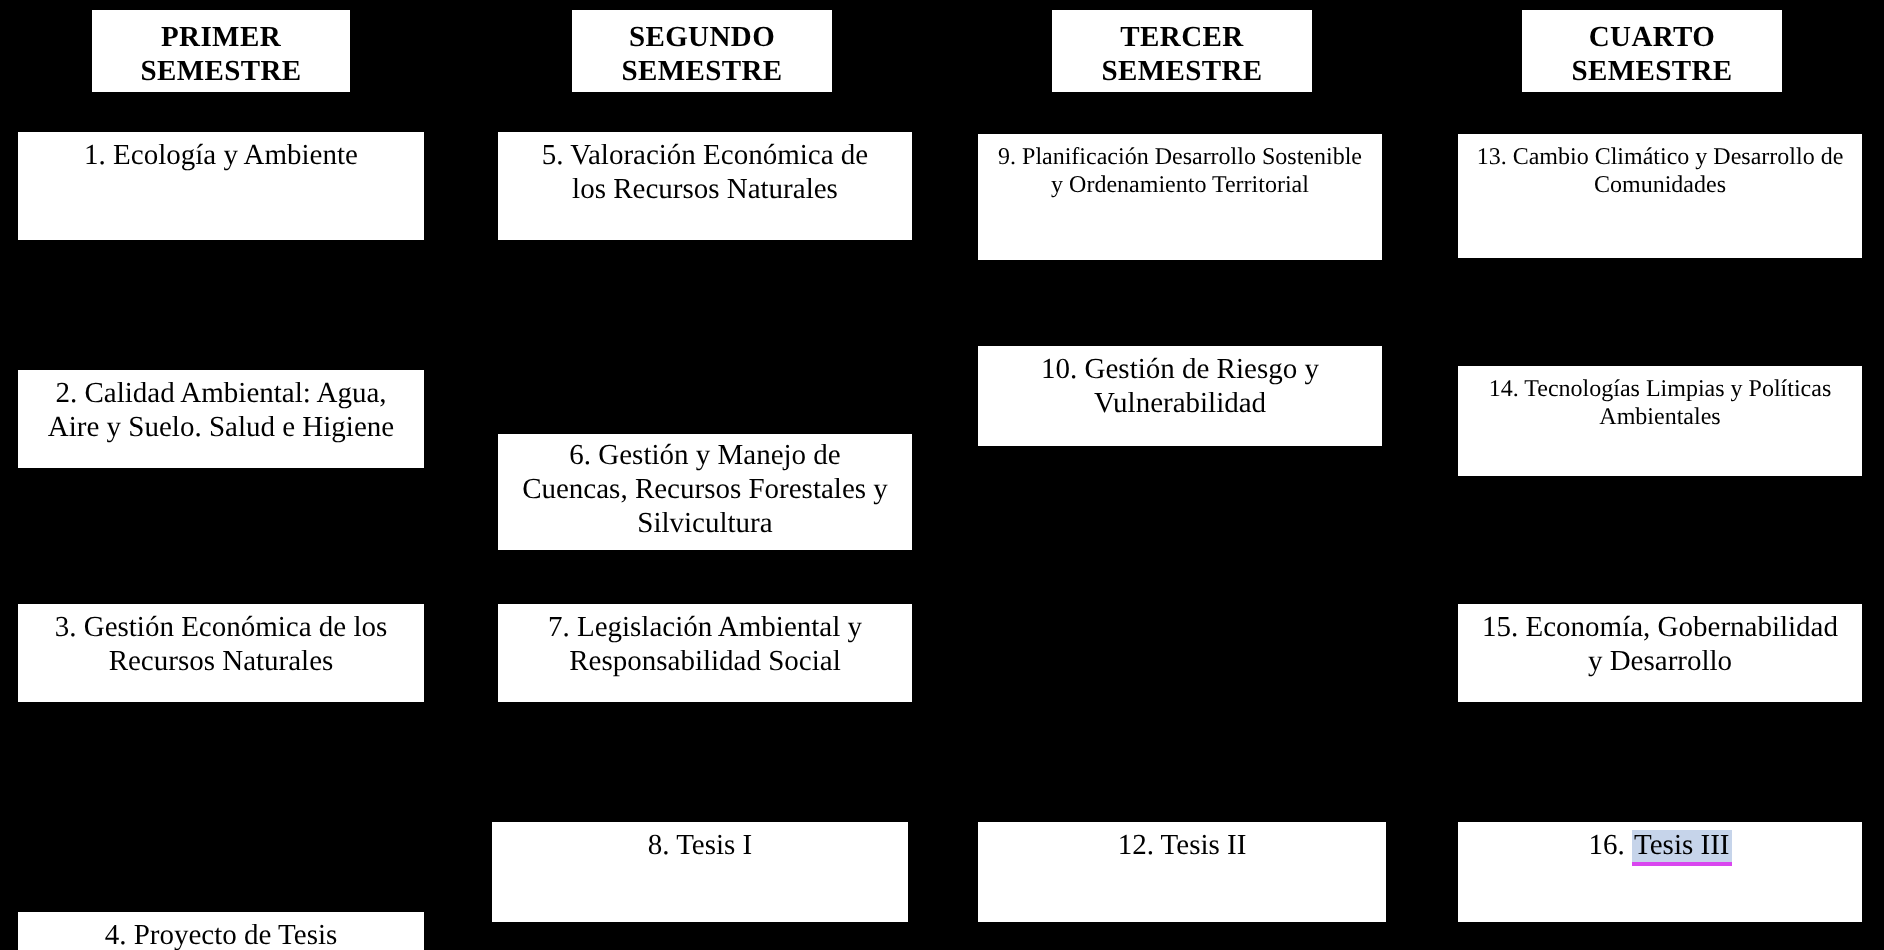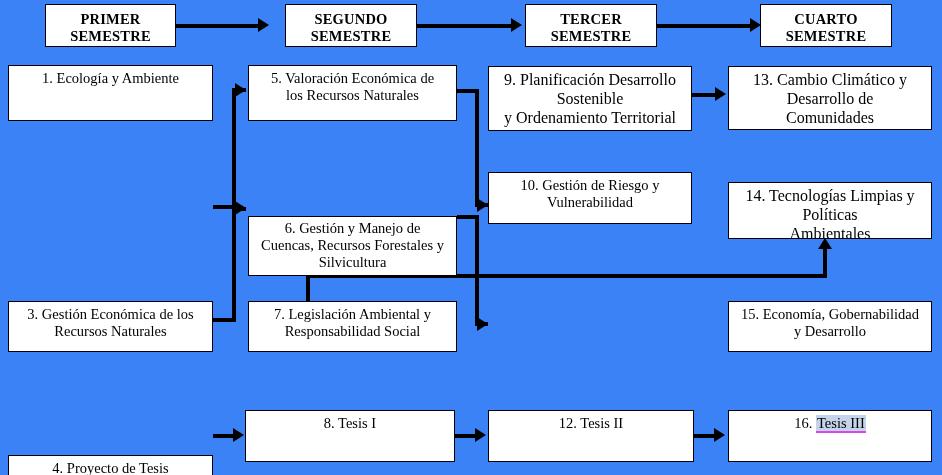--- a/index.html
+++ b/index.html
@@ -1,21 +1,21 @@
 <!DOCTYPE html>
 <html><head>
 <meta charset="utf-8">
 <title>Malla Curricular</title>
 <style>
   html,body{margin:0;padding:0;background:#ffffff;}
   #canvas{
     position:relative;
     width:942px;
     height:475px;
-    background:#3b82f6;
+    background:#000000;
     overflow:hidden;
     font-family:"Liberation Serif","DejaVu Serif",serif;
   }
   .box{
     position:absolute;
     box-sizing:border-box;
     border:1px solid #000000;
     background:#ffffff;
     color:#000000;
     text-align:center;
@@ -28,21 +28,21 @@
     padding:4px 4px 0 4px;
     white-space:pre-line;
   }
   .header-box{
     font-weight:bold;
     font-size:14.5px;
     letter-spacing:0.2px;
   }
   .header-box .txt{padding-top:6px;}
   .course-box{font-size:14.5px;}
-  .course-box.small{font-size:16px;}
+  .course-box.small{font-size:12px;}
   .course-box.tight .txt{padding-top:3px;}
 
   
   .hline,.vline{
     position:absolute;
     background:#000000;
     z-index:2;
   }
   .hline{height:4px;}
   .vline{width:4px;}
@@ -131,20 +131,24 @@
 SEMESTRE</span>
   </div>
   <div class="box header-box" style="left:760px;top:4px;width:132px;height:43px;">
     <span class="txt">CUARTO
 SEMESTRE</span>
   </div>
 
   <div class="box course-box" style="left:8px;top:65px;width:205px;height:56px;">
     <span class="txt">1. Ecología y Ambiente</span>
   </div>
+  <div class="box course-box" style="left:8px;top:184px;width:205px;height:51px;">
+    <span class="txt">2. Calidad Ambiental: Agua,
+Aire y Suelo. Salud e Higiene</span>
+  </div>
   <div class="box course-box" style="left:8px;top:301px;width:205px;height:51px;">
     <span class="txt">3. Gestión Económica de los
 Recursos Naturales</span>
   </div>
   <div class="box course-box" style="left:8px;top:410px;width:205px;height:52px;margin-top:45px;">
     <span class="txt">4. Proyecto de Tesis</span>
   </div>
 
   <div class="box course-box" style="left:248px;top:65px;width:209px;height:56px;">
     <span class="txt">5. Valoración Económica de

